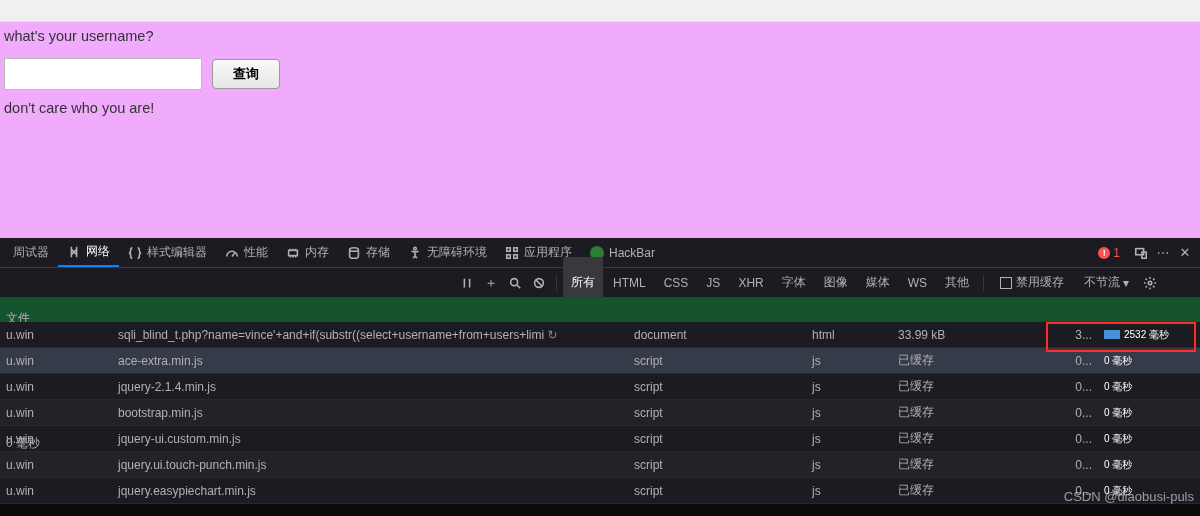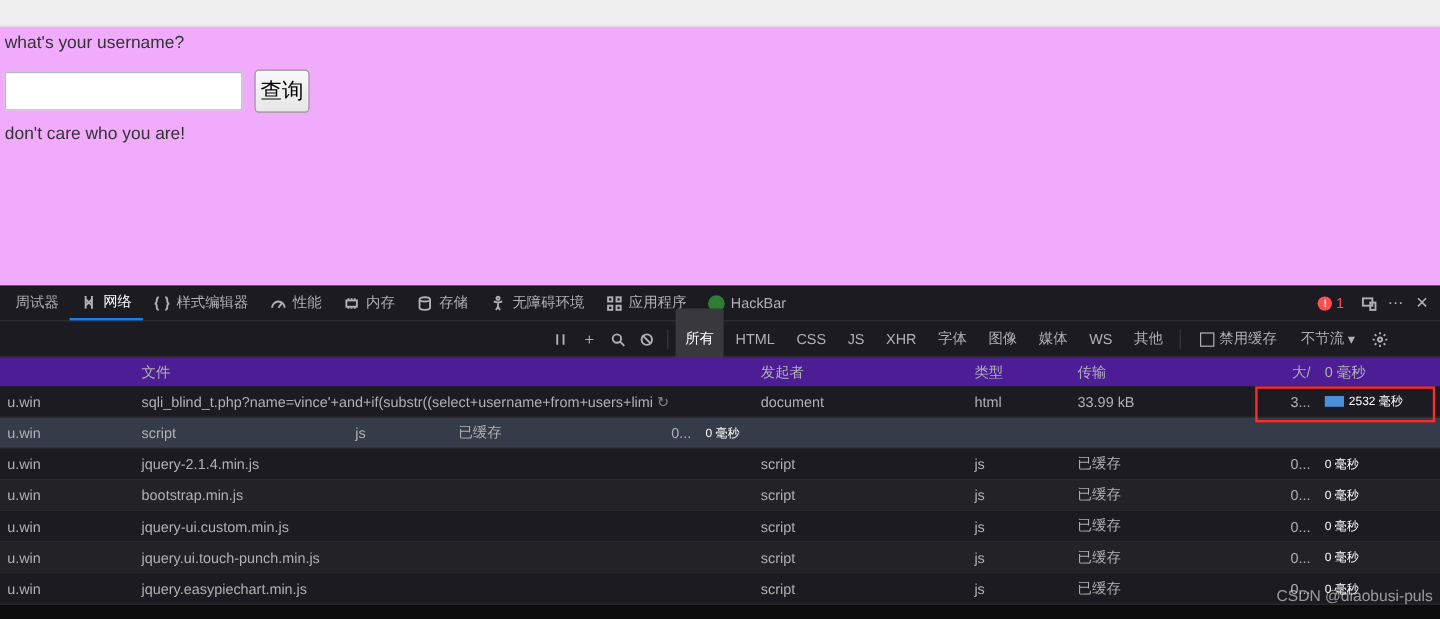--- a/index.html
+++ b/index.html
@@ -3,40 +3,40 @@
 <meta charset="utf-8">
 <style>
 * { margin: 0; padding: 0; box-sizing: border-box; font-family: -apple-system, BlinkMacSystemFont, "Segoe UI", Arial, sans-serif; }
 body { width: 1200px; height: 516px; overflow: hidden; background: #fff; }
 
 .page-area { height: 238px; background: #f0abfc; }
 .page-bar { height: 22px; background: #f0f0f0; border-bottom: 1px solid #e5e5e5; }
 .page-content { padding: 6px 4px 0 4px; font-size: 14.5px; color: #333; }
 .form-row { display: flex; align-items: center; gap: 10px; margin: 14px 0 10px 0; }
 .text-input { width: 198px; height: 32px; border: 1px solid #bbb; background: #fff; }
-.btn { padding: 5px 4px; font-size: 18px; border: 1px solid #9a9a9a; background: linear-gradient(#f9f9f9,#e6e6e6); border-radius: 4px; cursor: pointer; }
+.btn { padding: 5px 20px; font-size: 13px; border: 1px solid #9a9a9a; background: linear-gradient(#f9f9f9,#e6e6e6); border-radius: 4px; cursor: pointer; font-weight: bold; }
 
 .devtools { height: 294px; background: #0c0c0d; color: #b1b1b3; font-size: 12px; display: flex; flex-direction: column; }
 .dt-tabs { display: flex; align-items: center; height: 30px; background: #1c1b22; border-bottom: 1px solid #38383d; padding: 0 4px; }
 .dt-tab { display: flex; align-items: center; gap: 5px; padding: 0 9px; height: 28px; color: #b1b1b3; white-space: nowrap; cursor: pointer; }
 .dt-tab.active { color: #fff; border-bottom: 2px solid #0a84ff; }
 .spacer { flex: 1; }
 .err-badge { display: flex; align-items: center; gap: 3px; color: #ff4f4f; margin-right: 10px; }
 .err-dot { display:inline-block; width:12px;height:12px;border-radius:50%;background:#ff4f4f;color:#fff;font-size:9px;line-height:12px;text-align:center;font-weight:bold; }
 
 .dt-toolbar { display: flex; align-items: center; height: 30px; background: #1c1b22; border-bottom: 1px solid #38383d; gap: 2px; padding-left: 456px; }
 .tb-icon { width: 22px; height: 22px; display:flex; align-items:center; justify-content:center; color:#b1b1b3; cursor:pointer; font-size:13px; }
 .tb-sep { width: 1px; height: 16px; background: #38383d; margin: 0 4px; }
 .filter-btn { padding: 17px 8px; font-size: 12px; color: #b1b1b3; cursor:pointer; }
 .filter-btn.active { background: #38383d; color: #fff; border-radius: 2px; }
 .checkbox-label { display:flex; align-items:center; gap:4px; margin: 0 10px; }
 .cb { width:12px; height:12px; border:1px solid #b1b1b3; }
 .throttle { display:flex; align-items:center; gap:3px; padding: 0 8px; }
 
-.dt-header { display:flex; height: 24px; background: #4c1d95; border-bottom: 1px solid #38383d; font-size: 12px; }
+.dt-header { display:flex; height: 24px; background: #14532d; border-bottom: 1px solid #38383d; font-size: 12px; flex-direction: column; }
 .col-domain { width: 112px; padding: 4px 6px; }
 .col-file { width: 516px; padding: 4px 6px; }
 .col-initiator { width: 178px; padding: 4px 6px; }
 .col-type { width: 86px; padding: 4px 6px; }
 .col-transfer { width: 152px; padding: 4px 6px; }
 .col-size { width: 54px; padding: 4px 6px; text-align: right; }
 .col-time { flex:1; padding: 4px 6px; position:relative; }
 
 .dt-rows { flex:1; overflow:hidden; }
 .dt-row { display:flex; height: 26px; align-items:center; font-size: 12px; border-bottom: 1px solid #2a2a2e; }
@@ -201,20 +201,21 @@
         <div class="col-domain">u.win</div>
         <div class="col-file">sqli_blind_t.php?name=vince'+and+if(substr((select+username+from+users+limi <span style="color:#888">↻</span></div>
         <div class="col-initiator">document</div>
         <div class="col-type">html</div>
         <div class="col-transfer">33.99 kB</div>
         <div class="col-size">3...</div>
         <div class="col-time"><span class="timing-bar"></span><span class="timing-txt">2532 毫秒</span></div>
       </div>
       <div class="dt-row selected">
         <div class="col-domain">u.win</div>
+        <div class="col-file">ace-extra.min.js</div>
         <div class="col-initiator">script</div>
         <div class="col-type">js</div>
         <div class="col-transfer">已缓存</div>
         <div class="col-size">0...</div>
         <div class="col-time"><span class="timing-txt">0 毫秒</span></div>
       </div>
       <div class="dt-row">
         <div class="col-domain">u.win</div>
         <div class="col-file">jquery-2.1.4.min.js</div>
         <div class="col-initiator">script</div>

